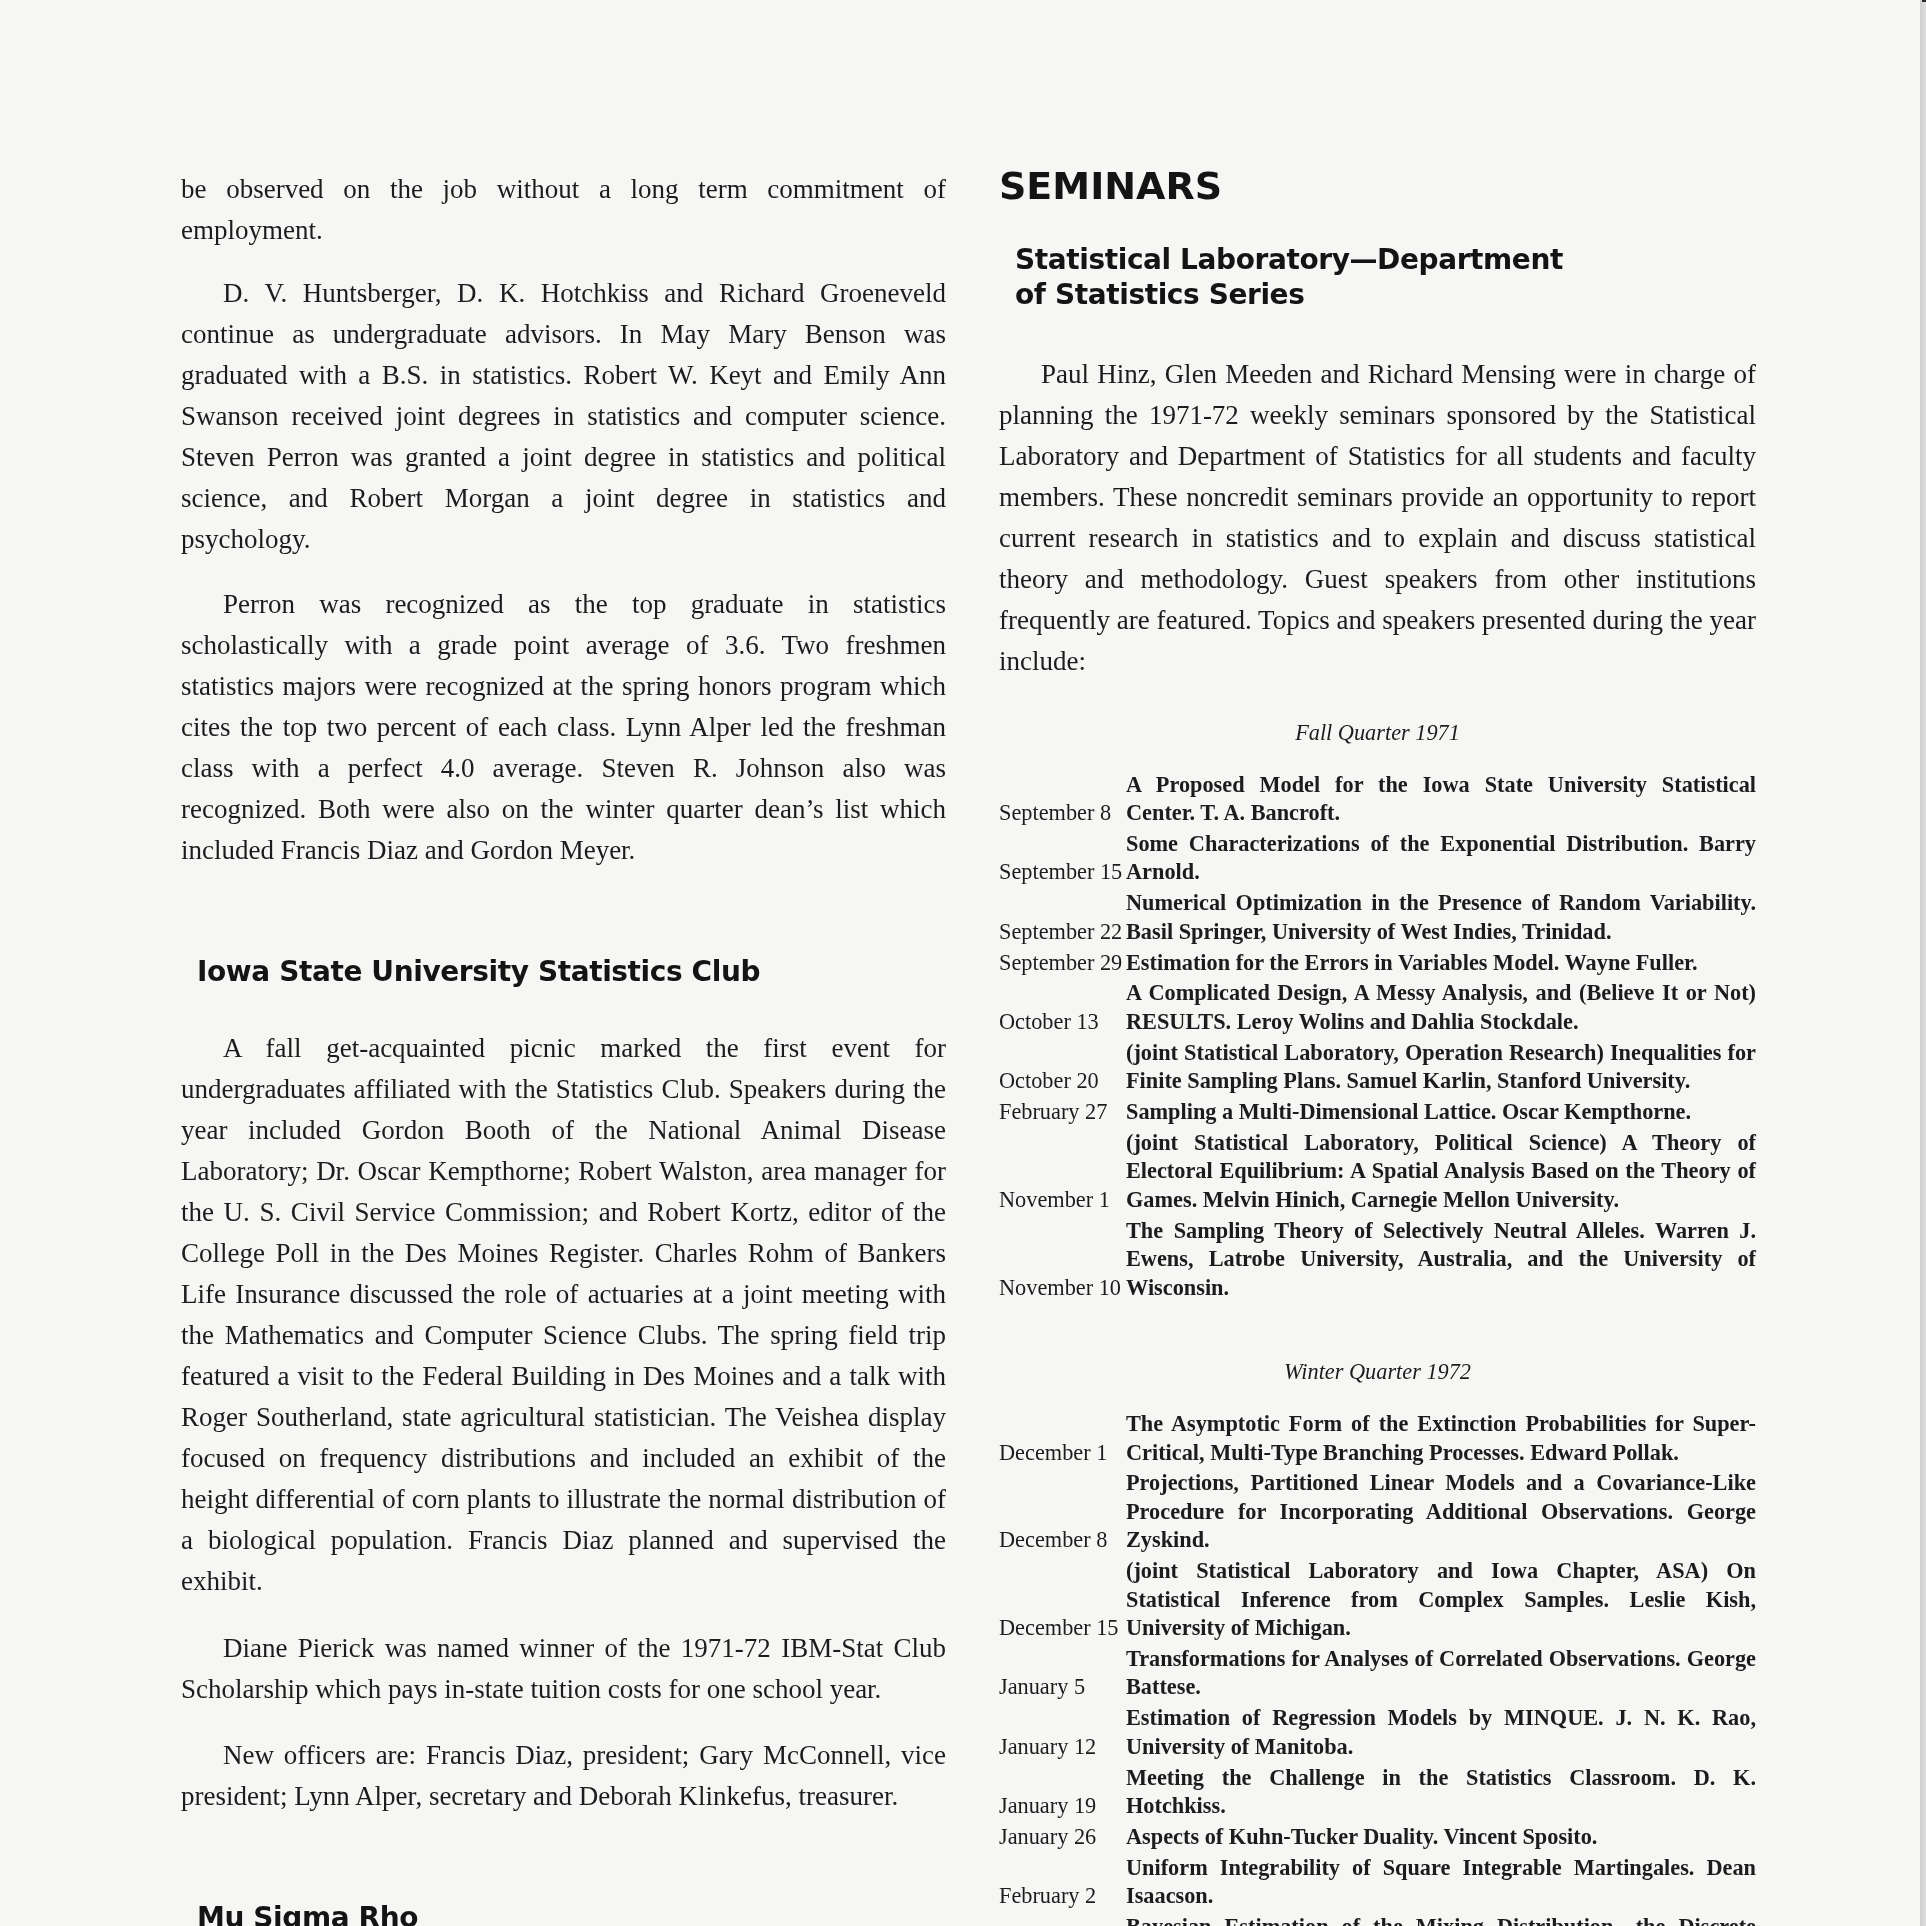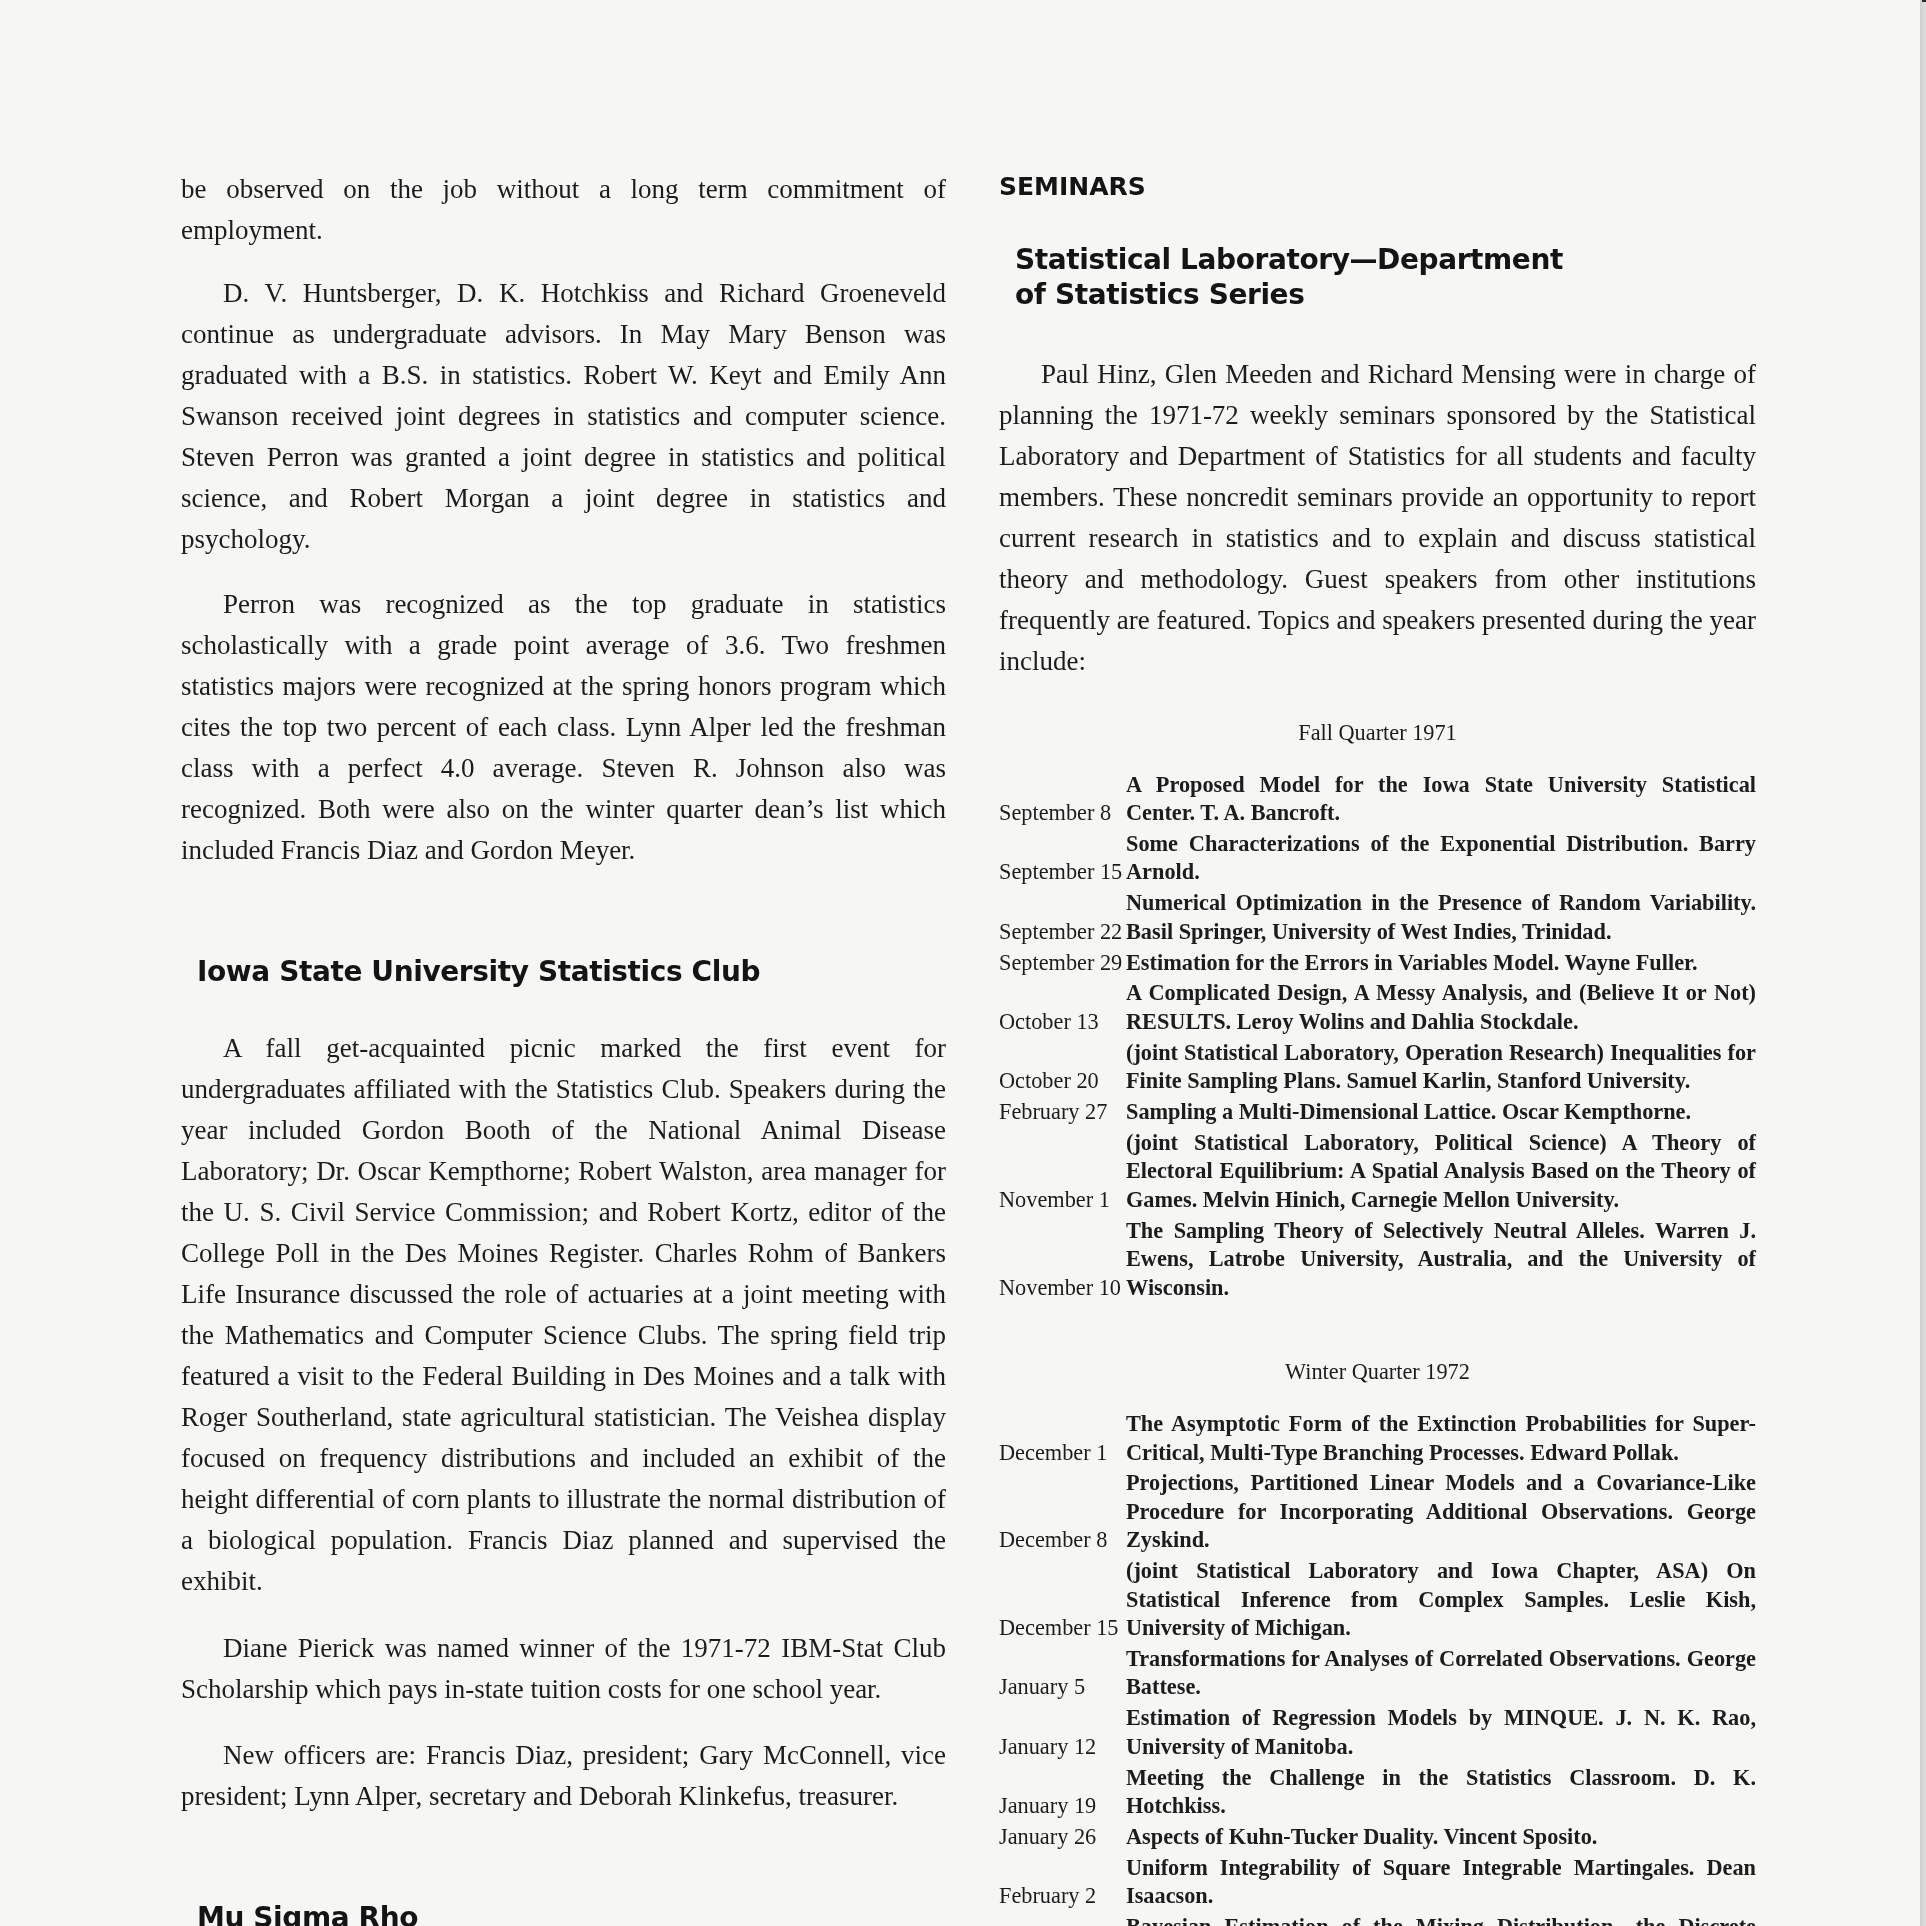--- a/index.html
+++ b/index.html
@@ -30,24 +30,24 @@
   }
   p.indent { text-indent: 42px; }
   .gap-para { height: 27px; }
   h2.section {
     margin: 16px; font-family: "DejaVu Sans", "Liberation Sans", sans-serif;
     font-weight: bold; font-size: 28px; line-height: 35px; letter-spacing: -0.4px;
     color: #141414;
   }
   h1.seminars {
     margin: 0; font-family: "DejaVu Sans", "Liberation Sans", sans-serif;
-    font-weight: bold; font-size: 25px; line-height: 35px; color: #141414;
+    font-weight: bold; font-size: 38px; line-height: 35px; color: #141414;
   }
   .quarter {
-    text-align: center; font-size: 22.3px; line-height: 31px;
+    text-align: center; font-style: italic; font-size: 22.3px; line-height: 31px;
     margin: 0; color: #1c1c1c;
   }
   .sem-row { display: flex; align-items: flex-end; }
   .sem-date { width: 127px; flex: 0 0 127px; font-size: 22.3px; line-height: 28.5px; white-space: nowrap; }
   .sem-desc { flex: 1; font-size: 22.3px; line-height: 28.5px; text-align: justify; font-weight: bold; }
   .sem-row + .sem-row { margin-top: 2.3px; }
 </style>
 </head>
 <body>
 

